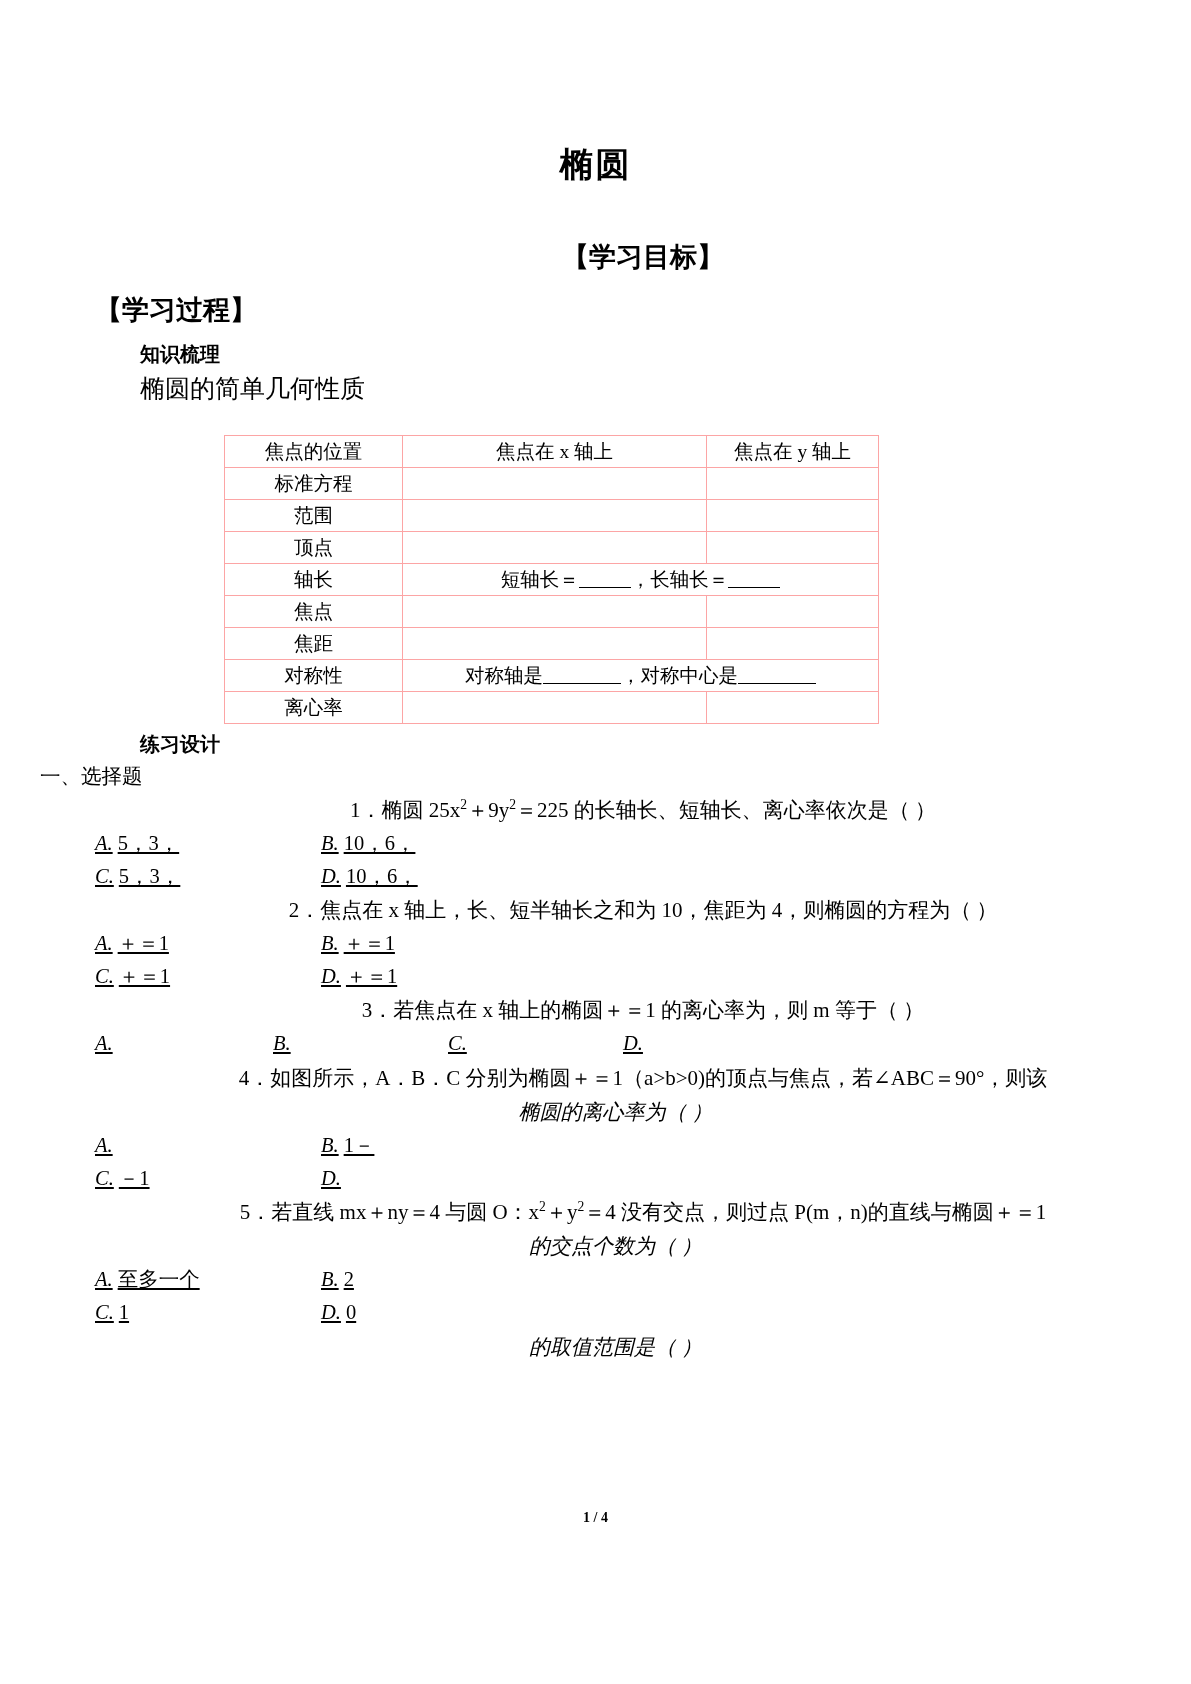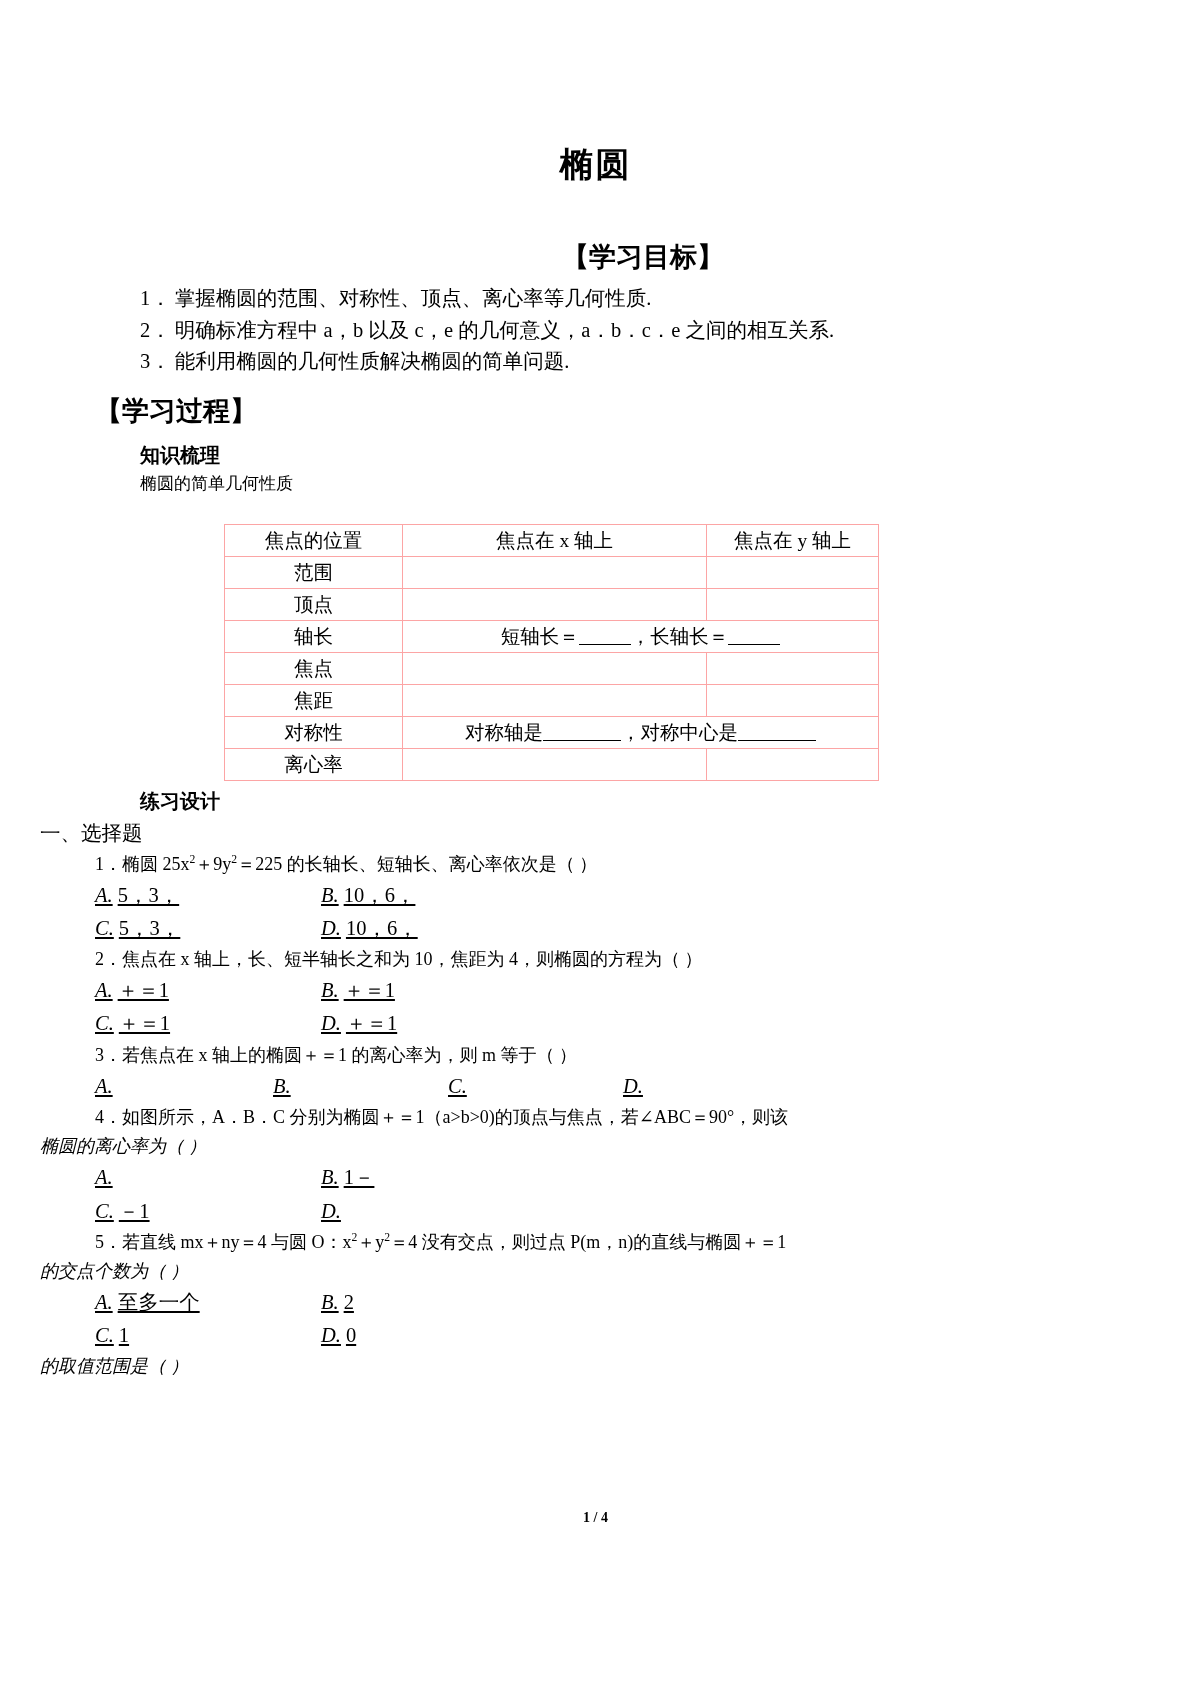--- a/index.html
+++ b/index.html
@@ -64,21 +64,21 @@
     font-size: 20px;
     font-weight: bold;
     padding-left: 140px;
     line-height: 1.6;
     font-family: "Liberation Sans", "DejaVu Sans", sans-serif;
   }
   #sub-knowledge { padding-top: 8px; }
   #sub-practice  { padding-top: 4px; }
 
   .plain-line {
-    font-size: 17px;
+    font-size: 25px;
     line-height: 1.55;
     padding-left: 140px;
   }
 
   
   .table-wrap {
     padding-left: 224px;
     padding-top: 26px;
   }
   table.props {
@@ -106,23 +106,24 @@
   }
   .blank-underline.wide { min-width: 78px; }
 
   
   .ex-group-title {
     font-size: 20.5px;
     padding-left: 40px;
     line-height: 1.6;
   }
   .q-line {
-    font-size: 18px;
+    font-size: 21px;
     line-height: 1.62;
     padding-left: 95px;
+    text-align: center;
   }
   .q-line.cont {
     padding-left: 40px;
     font-style: italic;
   }
   .opt-row {
     font-size: 20.5px;
     line-height: 1.62;
     padding-left: 95px;
     display: flex;
@@ -158,51 +159,45 @@
 </style>
 </head>
 <body>
 
 <div class="page">
 
   <h1 class="doc-title">椭圆</h1>
 
   <div class="section-head" id="sec-goals">【学习目标】</div>
 
-  <ul class="obj-list">
-    <li class="obj-item">
-      <span class="obj-num">1．</span><span>掌握椭圆的范围、对称性、顶点、离心率等几何性质.</span>
-    </li>
-    <li class="obj-item">
-      <span class="obj-num">2．</span><span>明确标准方程中 a，b 以及 c，e 的几何意义，a．b．c．e 之间的相互关系.</span>
-    </li>
-    <li class="obj-item">
-      <span class="obj-num">3．</span><span>能利用椭圆的几何性质解决椭圆的简单问题.</span>
-    </li>
-  </ul>
 
   <div class="section-head" id="sec-process">【学习过程】</div>
 
   <div class="sub-head" id="sub-knowledge">知识梳理</div>
   <div class="plain-line">椭圆的简单几何性质</div>
 
   <div class="table-wrap">
     <table class="props">
       <colgroup>
         <col class="col-label">
           <col class="col-x">
           <col class="col-y">
       </colgroup>
       <tbody>
         <tr>
           <td>焦点的位置</td>
           <td>焦点在 x 轴上</td>
           <td>焦点在 y 轴上</td>
         </tr>
         <tr>
+          <td>标准方程</td>
+          <td></td>
+          <td></td>
+        </tr>
+        <tr>
           <td>范围</td>
           <td></td>
           <td></td>
         </tr>
         <tr>
           <td>顶点</td>
           <td></td>
           <td></td>
         </tr>
         <tr>

